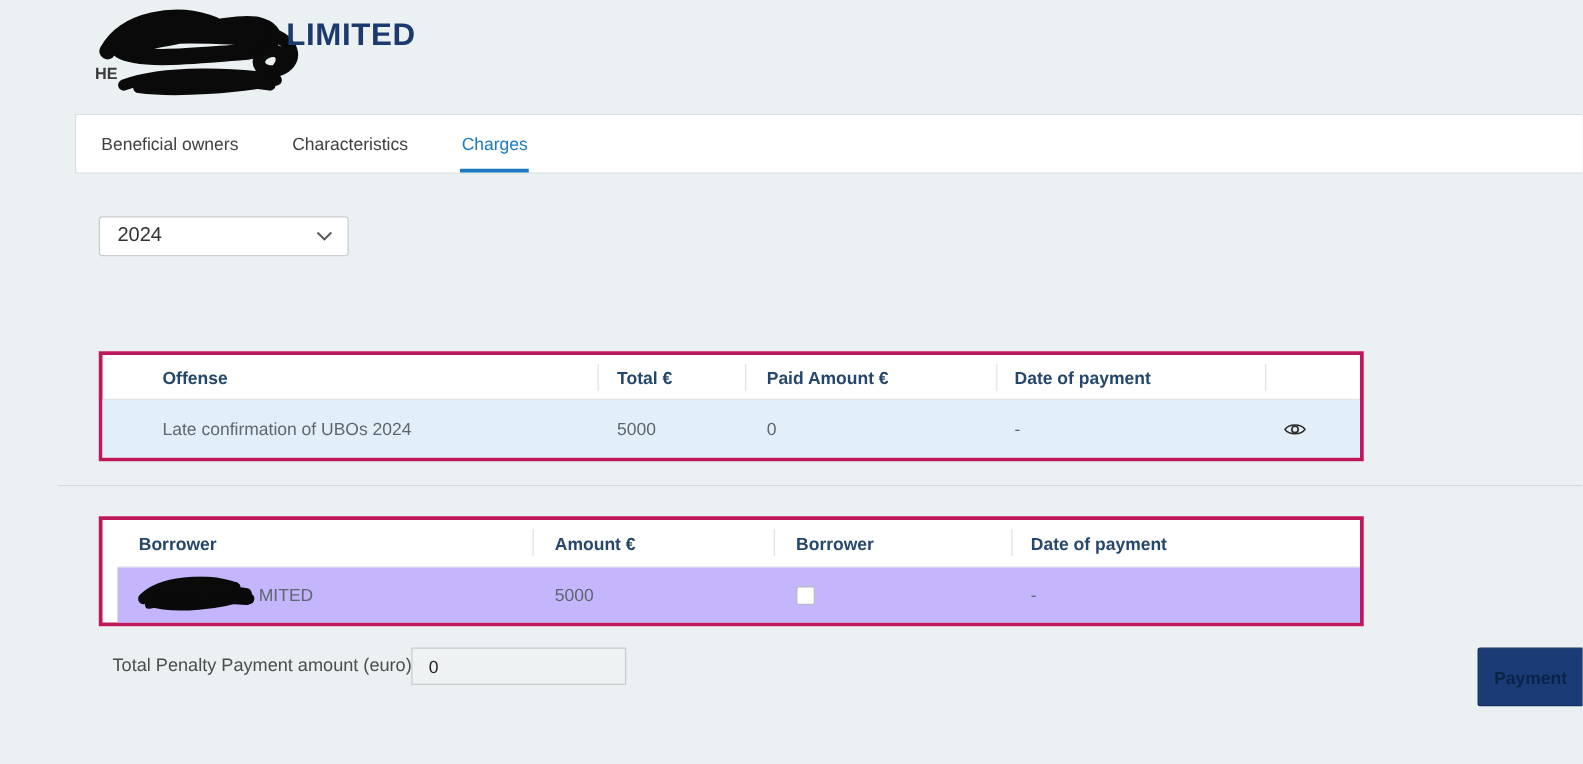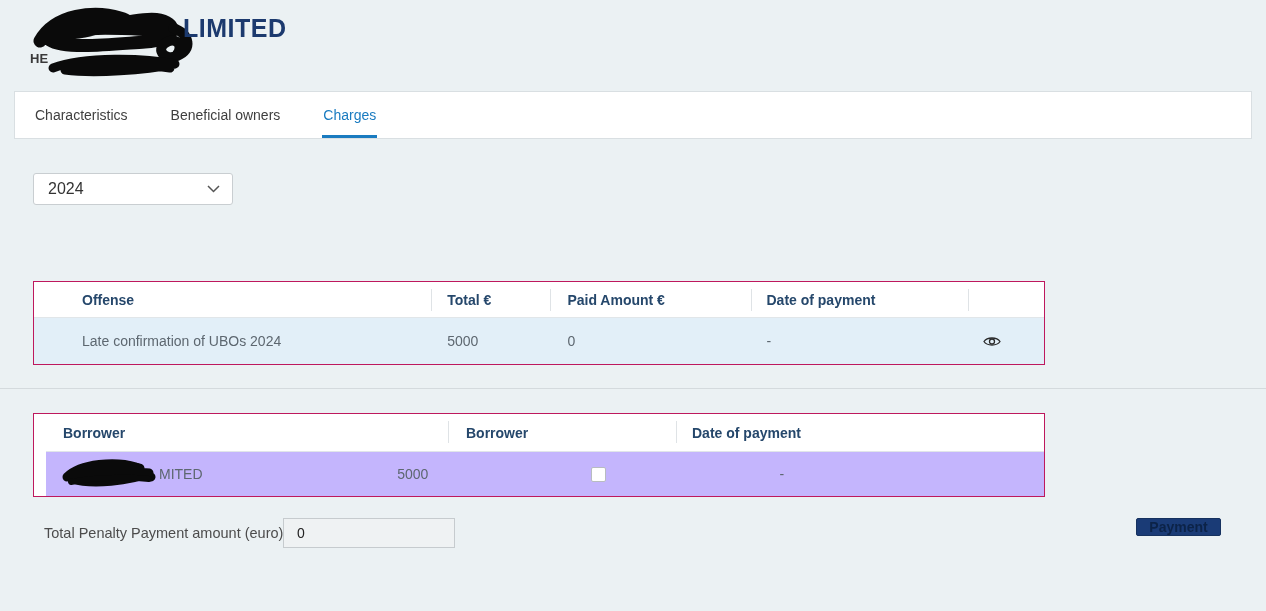--- a/index.html
+++ b/index.html
@@ -3,21 +3,21 @@
 <meta charset="utf-8">
 <style>
   * { margin:0; padding:0; box-sizing:border-box; }
   html,body { width:1266px; height:611px; }
   body {
     background:#ebf1f3;
     font-family:"Liberation Sans", sans-serif;
     position:relative;
     overflow:hidden;
   }
-  .page { position:absolute; inset:0; }
+  .page { position:absolute; inset:0;margin-left:46px; }
 
   
   .company-name {
     position:absolute; left:183px; top:14px;
     font-size:25px; font-weight:bold; color:#1c3a6e; letter-spacing:.5px;
   }
   .reg-line {
     position:absolute; left:30px; top:51px;
     font-size:13px; font-weight:bold; color:#3a3a3a;
   }
@@ -44,21 +44,21 @@
   .year-select {
     position:absolute; left:33px; top:173px; width:200px; height:32px;
     background:#fff; border:1px solid #c9ced1; border-radius:3px;
     display:flex; align-items:center; justify-content:space-between;
     padding:0 12px 0 14px; font-size:16px; color:#333; cursor:pointer;
   }
 
   
   .tbl {
     position:absolute; left:33px; width:1012px;
-    background:#fff; border:1px solid #be185d;
+    background:#fff; border:3px solid #be185d;
   }
   .t1 { top:281px; }
   .t2 { top:413px;padding-left:12px; }
   .trow { display:flex; }
   .cell { display:flex; align-items:center; font-size:14px; position:relative; }
   .thead .cell { font-weight:bold; color:#25476b; }
   .thead .cell:not(:first-child)::before {
     content:""; position:absolute; left:0; top:7px;
     width:1px; height:22px; background:#dfe3e6;
   }
@@ -101,21 +101,21 @@
     position:absolute; left:44px; top:525px;
     font-size:14.5px; color:#4c4c4c;
   }
   .footer-input {
     position:absolute; left:283px; top:518px; width:172px; height:30px;
     background:#eff2f3; border:1px solid #c6cbce;
     padding-left:13px; font-size:14px; color:#222;
     font-family:"Liberation Sans", sans-serif;
   }
   .payment-btn {
-    position:absolute; left:1136px; top:518px; width:85px; height:18px;
+    position:absolute; left:1136px; top:518px; width:85px; height:47px;
     background:#1a3b76; color:#0c2348; border:1px solid #16325f;
     border-radius:2px; font-size:14px; font-weight:bold; cursor:pointer;
     font-family:"Liberation Sans", sans-serif;
   }
 </style>
 </head>
 <body>
 
 <div class="page">
 
@@ -123,22 +123,22 @@
     <g fill="none" stroke="#0a0a0a" stroke-linecap="round" stroke-linejoin="round">
       <path stroke-width="13" d="M15,35 C30,8 70,4 95,12 C120,20 60,6 45,22 C30,38 110,8 135,14 C155,19 150,34 120,36 C90,38 40,44 25,34 C45,14 125,26 148,24"></path>
       <path stroke-width="10" d="M148,22 C165,28 168,44 152,50 C138,55 130,42 142,36 C154,30 160,44 148,52 C136,60 118,62 108,58"></path>
       <path stroke-width="9" d="M28,62 C60,50 120,52 150,58 C120,64 70,68 40,64 C70,56 120,58 145,62"></path>
     </g>
   </svg>
   <div class="company-name">LIMITED</div>
   <div class="reg-line">HE</div>
 
   <div class="tabbar">
+    <div class="tab">Beneficial owners</div>
     <div class="tab">Characteristics</div>
-    <div class="tab">Beneficial owners</div>
     <div class="tab active">Charges</div>
   </div>
 
   <div class="year-select">
     <span>2024</span>
     <svg width="13" height="8" viewBox="0 0 13 8">
       <path d="M1,1 L6.5,6.5 L12,1" fill="none" stroke="#555" stroke-width="1.5"></path>
     </svg>
   </div>
 
@@ -164,20 +164,21 @@
         </span>
       </div>
     </div>
   </div>
 
   <div class="page-divider"></div>
 
   <div class="tbl t2">
     <div class="trow thead">
       <div class="cell c-borrower">Borrower</div>
+      <div class="cell c-amount">Amount €</div>
       <div class="cell c-select">Borrower</div>
       <div class="cell c-date2">Date of payment</div>
     </div>
     <div class="trow tdata">
       <div class="cell c-borrower">
         <span class="borrower-cell-inner">
           <svg class="borrower-scribble" width="96" height="30" viewBox="0 0 96 30">
             <g fill="none" stroke="#0a0a0a" stroke-linecap="round" stroke-linejoin="round">
               <path stroke-width="9" d="M6,18 C20,4 55,2 75,8 C90,12 60,4 40,14 C22,24 70,10 88,14 C70,22 30,26 12,20 C35,10 75,16 90,18"></path>
               <path stroke-width="6" d="M10,23 C35,18 70,18 88,20"></path>

